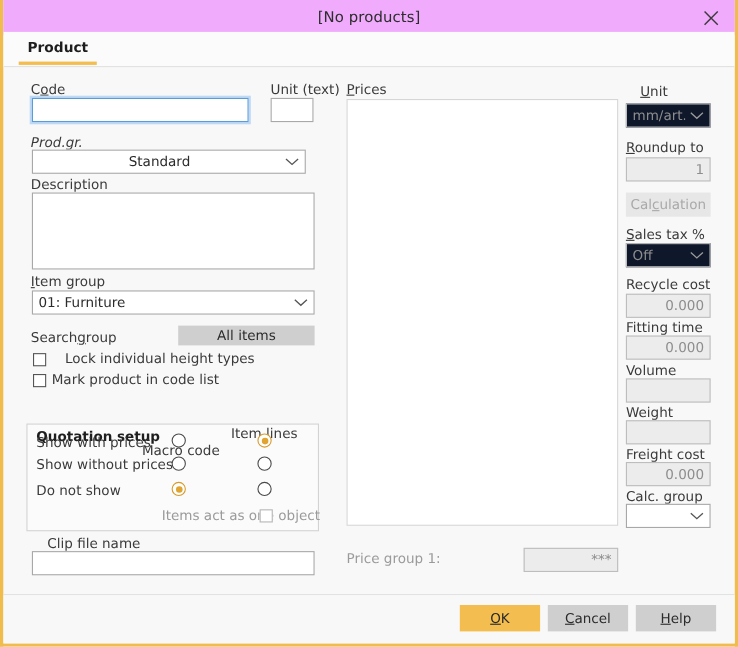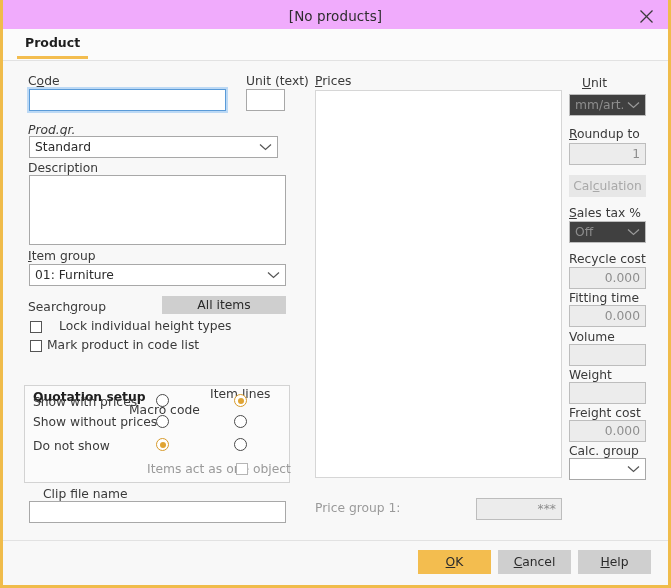--- a/index.html
+++ b/index.html
@@ -108,21 +108,21 @@
     background: #ffffff;
     border: 1px solid #a8a8a8;
     font-size: 12.3px;
     color: #2b2b2b;
     display: flex;
     align-items: center;
     padding: 0 5px;
     cursor: pointer;
   }
   .sel.disabled {
-    background: #404040;
+    background: #0f172a;
     border: 1px solid #bdbdbd;
     color: #8d8d8d;
     cursor: default;
   }
   .sel .sel-val { flex: 1; overflow: hidden; white-space: nowrap; }
   .chev {
     width: 13px; height: 8px;
     flex: none;
     margin-left: 4px;
   }
@@ -245,21 +245,21 @@
     <div id="tab-product">Product</div>
   </div>
 
   <div class="lbl" style="left:25px; top:74px;"><span>C</span><span class="acc">o</span><span>de</span></div>
   <input class="inp focused" style="left: 26px; top: 89px; width: 197px; height: 22px;" autofocus="" value="">
 
   <div class="lbl" style="left:243px; top:74px;">Unit (text)</div>
   <input class="inp" style="left: 243px; top: 89px; width: 39px; height: 22px;" value="">
 
   <div class="lbl" style="left:25px; top:123px;font-style:italic;">Prod.gr.</div>
-  <div class="sel" style="left:26px; top:136px; width:249px; height:22px;">
+  <div class="sel" style="left:26px; top:136px; width:249px; height:22px;text-align:center;">
     <span class="sel-val">Standard</span>
     <svg class="chev" viewBox="0 0 13 8">
         <polyline points="1,1.5 6.5,6.5 12,1.5" fill="none" stroke="#555" stroke-width="1.2"></polyline>
       </svg>
   </div>
 
   <div class="lbl" style="left:25px; top:161px;">Description</div>
   <textarea class="ta" style="left: 26px; top: 175px; width: 257px; height: 70px;"></textarea>
 
   <div class="lbl" style="left:25px; top:249px;"><span></span><span class="acc">I</span><span>tem group</span></div>

